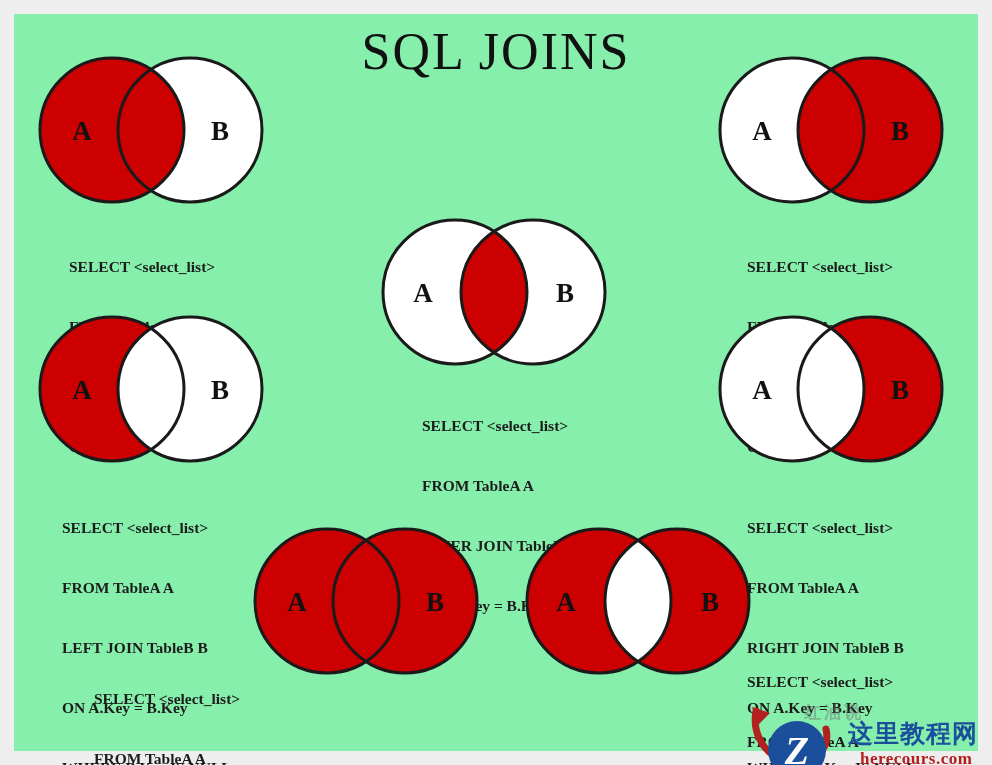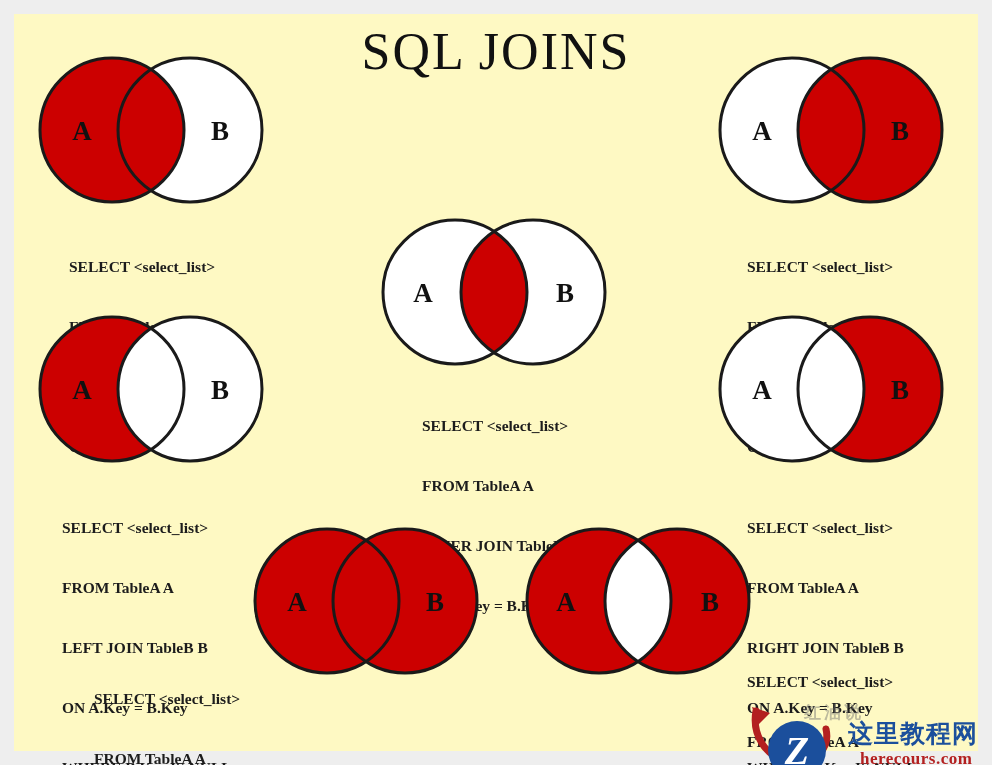--- a/index.html
+++ b/index.html
@@ -6,21 +6,21 @@
   body{
     width:992px;height:765px;
     background:#eeeeee;
     font-family:"Liberation Serif", serif;
     overflow:hidden;
   }
   #page{
     position:absolute;
     left:14px; top:14px;
     width:964px; height:737px;
-    background:#fef9c3;
+    background:#86efac;
   }
   .title{
     position:absolute;
     left:0; top:8px; width:964px;
     text-align:center;
     font-family:"Liberation Serif", serif;
     font-size:52px;
     font-weight:400;
     letter-spacing:2px;
     color:#111111;

